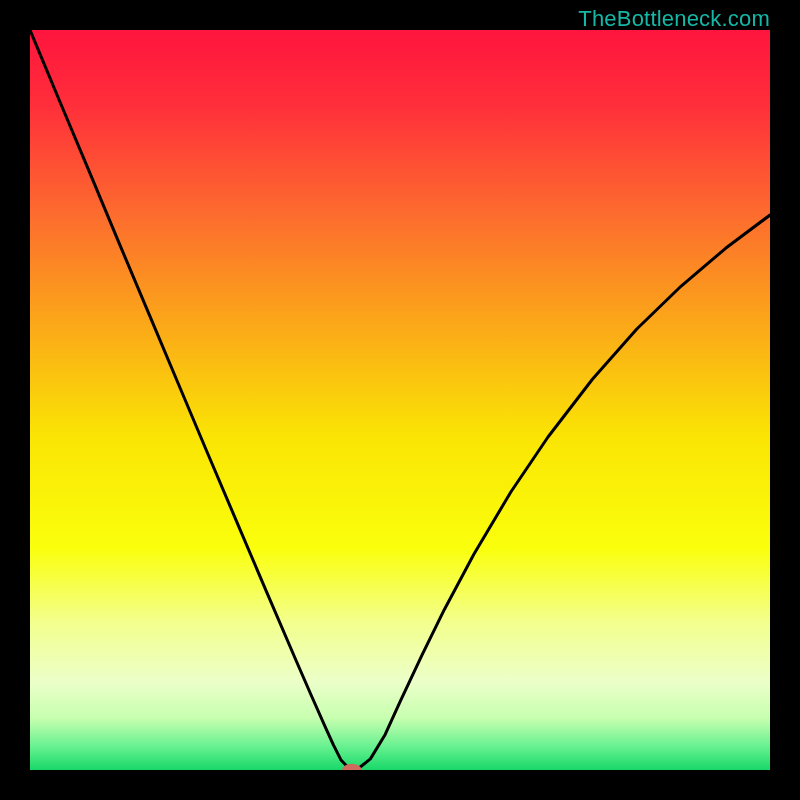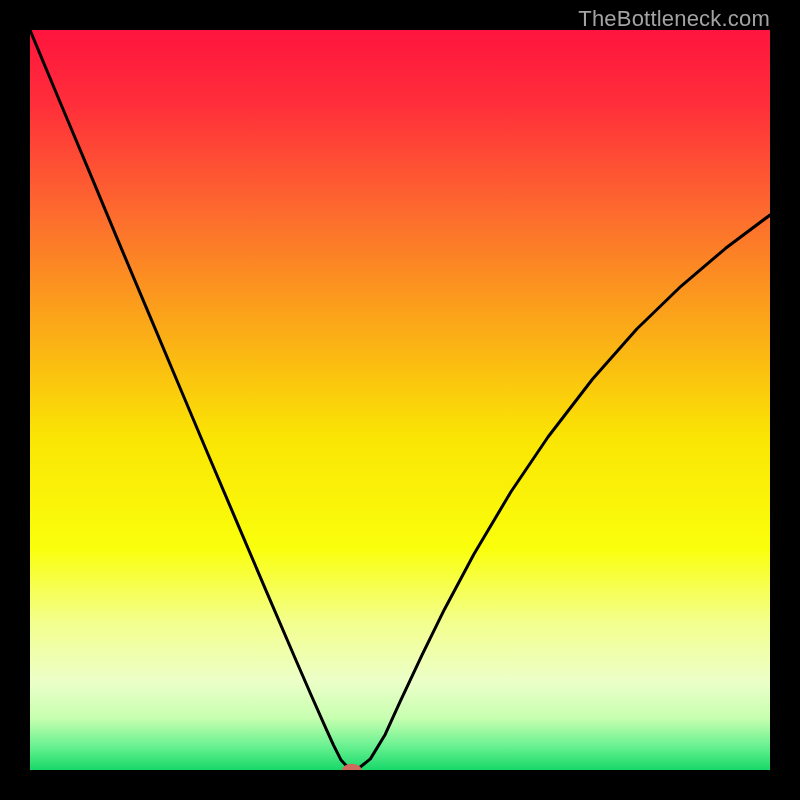--- a/index.html
+++ b/index.html
@@ -24,21 +24,21 @@
     top: 30px;
     left: 30px;
     width: 740px;
     height: 740px;
     overflow: hidden;
   }
   .watermark {
     position: absolute;
     top: 6px;
     right: 30px;
-    color: #a3a3a3;
+    color: #14b8a6;
     font-size: 22px;
     font-weight: 500;
     letter-spacing: 0.2px;
   }
   svg {
     display: block;
   }
 </style>
 </head>
 <body>

